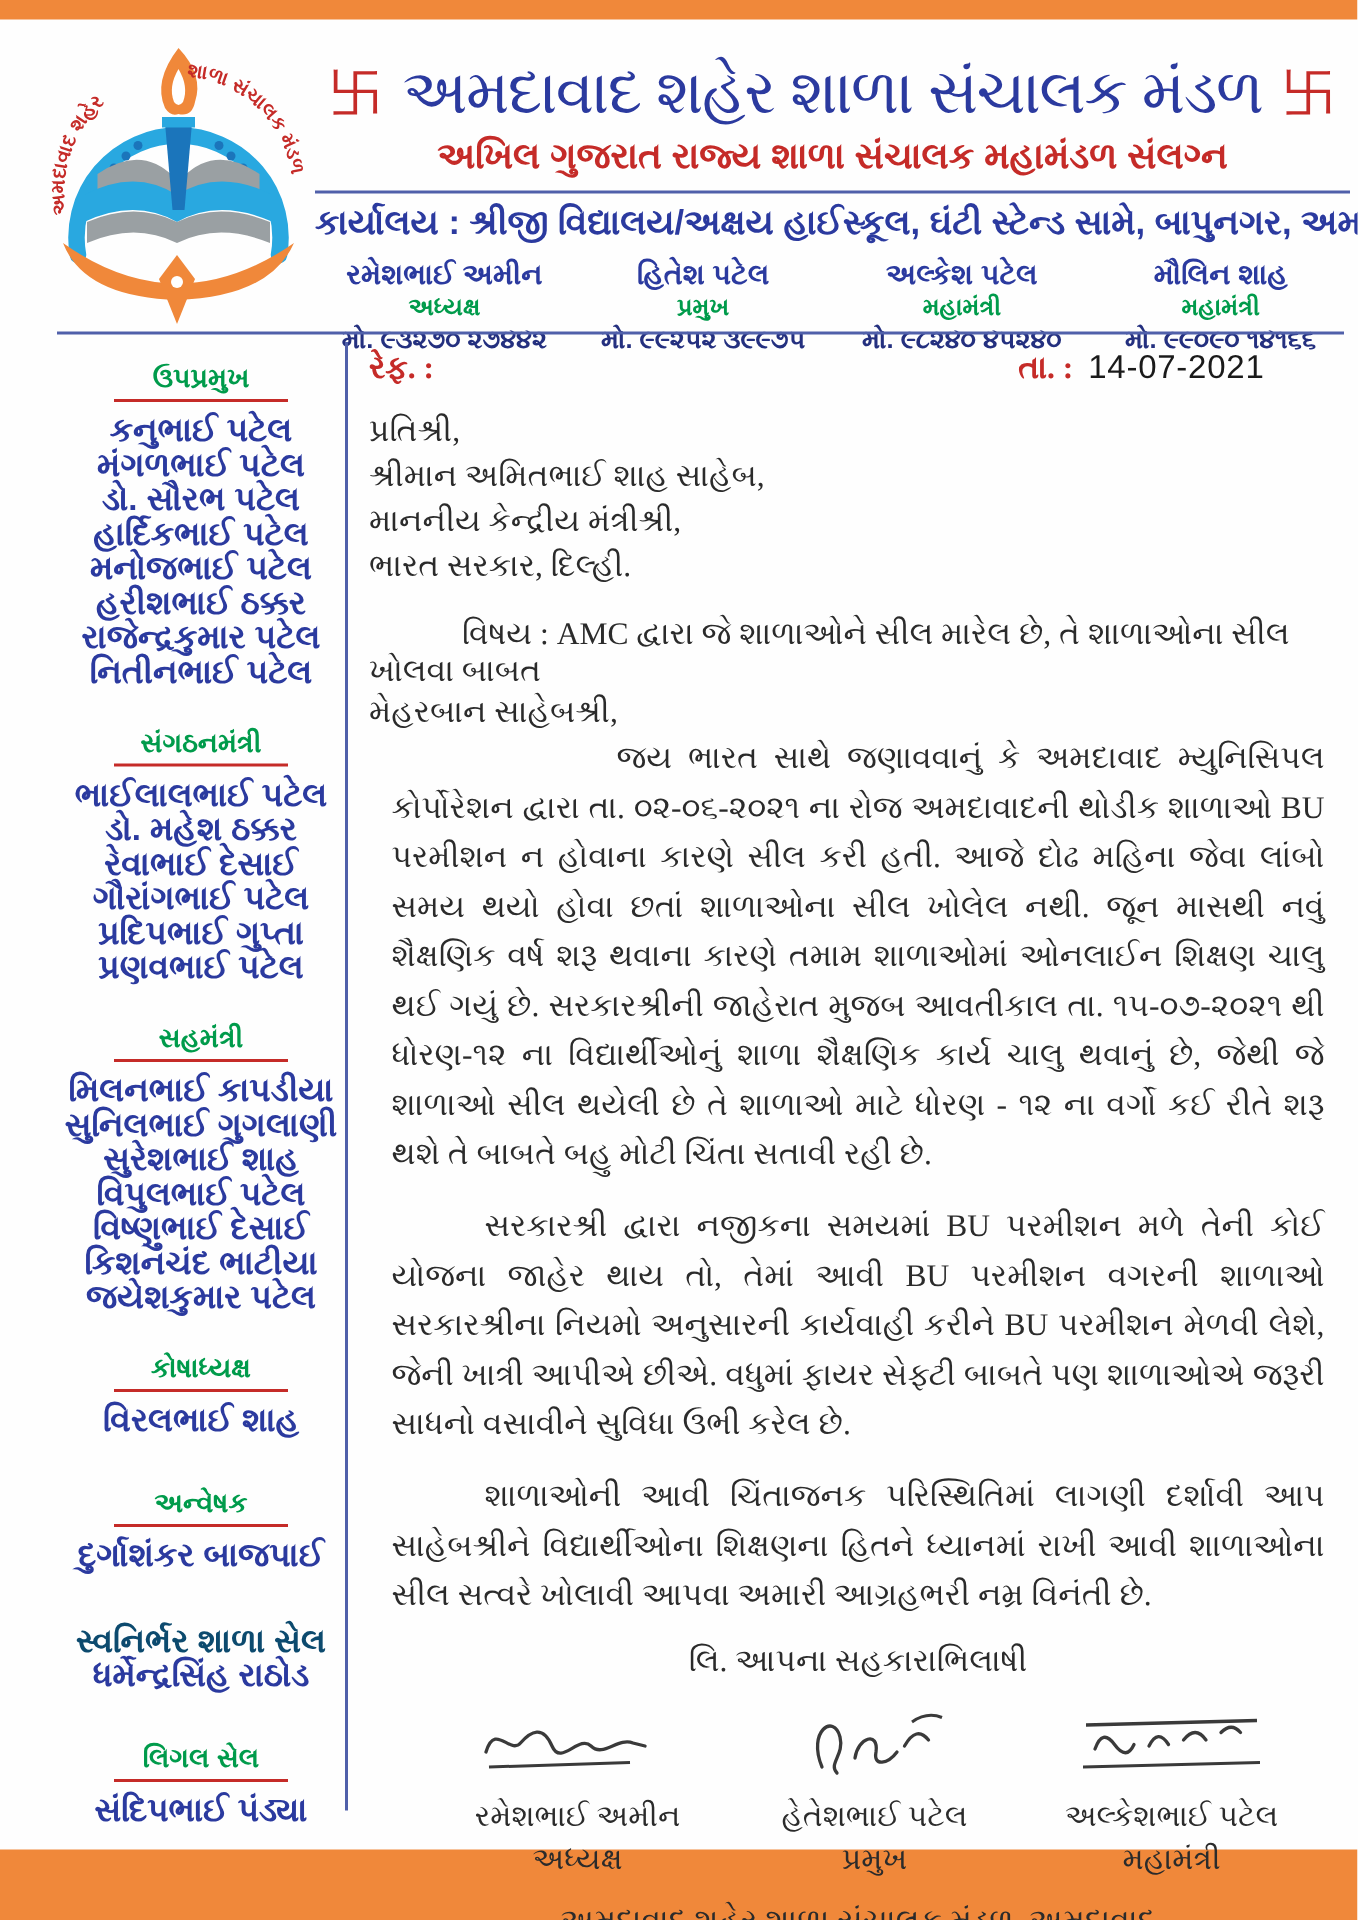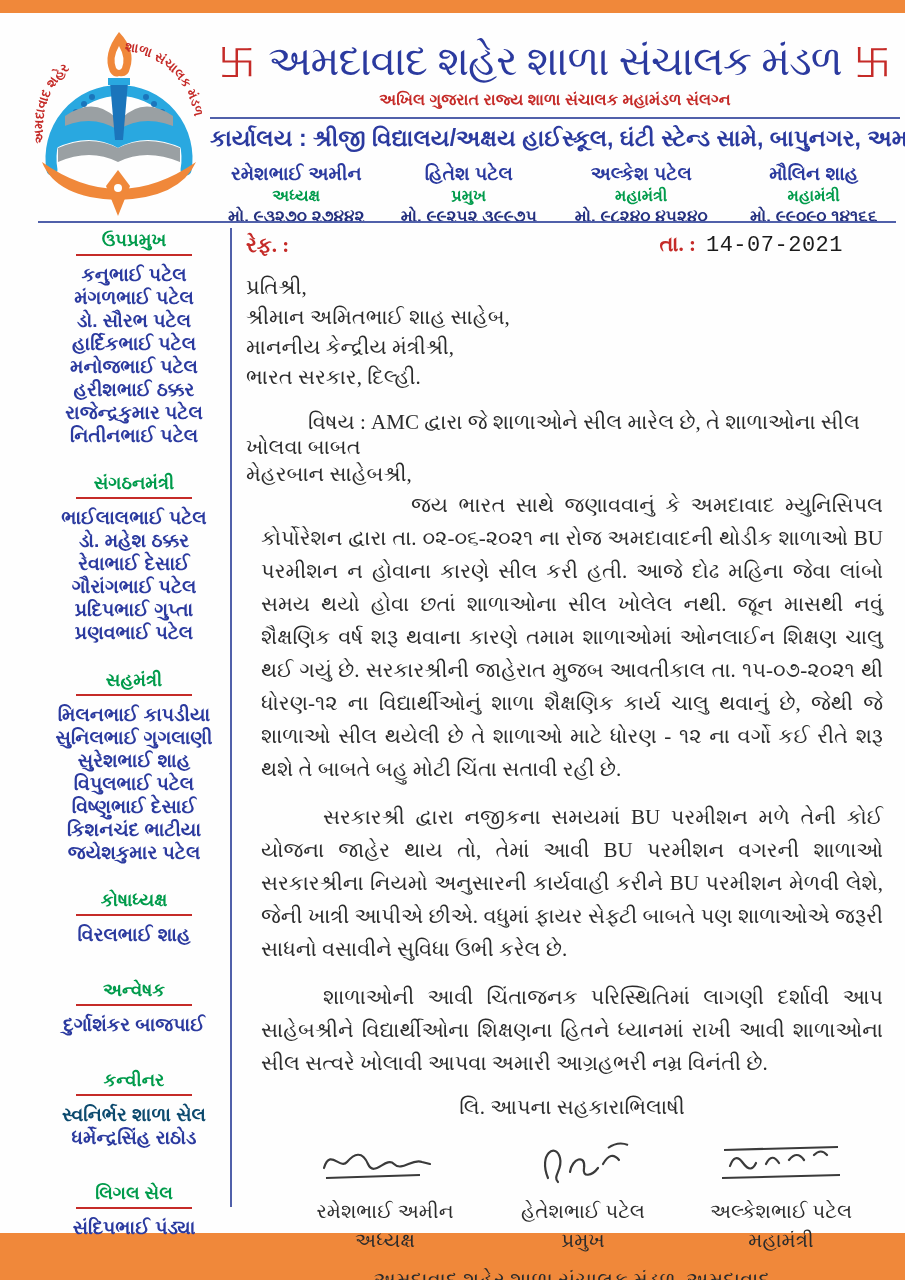--- a/index.html
+++ b/index.html
@@ -12,48 +12,48 @@
   .bar.top{top:0;height:13px;}
   .bar.bottom{top:1233px;height:47px;}
 
   
   .logo{position:absolute;left:30px;top:20px;width:178px;height:200px;}
   .head{position:absolute;left:210px;top:20px;width:690px;text-align:center;
         font-family:"Liberation Sans","DejaVu Sans",sans-serif;}
   .title-row{display:flex;align-items:center;justify-content:center;gap:14px;margin-top:18px;}
   .org-title{font-size:41px;font-weight:normal;color:#2b3a9f;letter-spacing:-1px;white-space:nowrap;}
   .swastika{font-size:34px;color:#c52b28;line-height:1;}
-  .subtitle{font-size:16px;font-weight:bold;color:#c52b28;margin-top:6px;}
+  .subtitle{font-size:24px;font-weight:bold;color:#c52b28;margin-top:6px;}
   .hline{height:2px;background:#5060aa;border:0;margin:8px 0 6px 0;}
   .office{font-size:23px;font-weight:bold;color:#2b3a9f;margin-top:4px;white-space:nowrap;}
   .contacts{display:flex;margin-top:10px;}
   .contact{flex:1;line-height:1.25;}
   .c-name{font-size:19px;font-weight:bold;color:#2b3a9f;}
   .c-role{font-size:16px;font-weight:bold;color:#009b4b;}
   .c-phone{font-size:17px;font-weight:bold;color:#24307f;}
   .full-divider{position:absolute;left:38px;top:221px;width:858px;height:2px;background:#5060aa;}
 
   
   .sidebar{position:absolute;left:38px;top:228px;width:192px;height:979px;
            border-right:2px solid #5060aa;text-align:center;
            font-family:"Liberation Sans","DejaVu Sans",sans-serif;}
-  .sb-sec{margin-top:2px;}
+  .sb-sec{margin-top:14px;}
   .sb-head{display:inline-block;font-size:18px;font-weight:bold;color:#009b4b;
            border-bottom:2px solid #c52b28;padding:0 10px 3px 10px;min-width:96px;margin-bottom:7px;}
-  .sb-name{font-size:19px;font-weight:bold;color:#2b3a9f;line-height:23px;white-space:nowrap;}
+  .sb-name{font-size:22px;font-weight:bold;color:#2b3a9f;line-height:23px;white-space:nowrap;}
   .sb-name.green{color:#0c4a6e;}
   .gap-s{margin-top:26px;}
   .gap-m{margin-top:34px;}
 
   
   .main{position:absolute;left:246px;top:232px;width:652px;font-size:21px;}
   .refrow{display:flex;align-items:flex-end;font-weight:bold;}
   .red{color:#c52b28;}
   .date-wrap{margin-left:auto;margin-right:55px;display:flex;gap:10px;align-items:baseline;}
-  .date-val{font-family:Liberation Mono, monospace;font-weight:normal;
+  .date-val{font-family:Liberation Sans, sans-serif;font-weight:normal;
             font-size:22px;color:#1a1a1a;letter-spacing:.5px;}
   .addr{margin-top:14px;line-height:30px;}
   .subject{margin-top:18px;text-indent:62px;}
   .salut{margin-top:2px;}
   .para{margin:15px;text-align:justify;line-height:33px;}
   .para.first{text-indent:150px;margin-top:2px;}
   .para.ind{text-indent:62px;margin-top:1px;}
   .closing{margin-top:6px;text-align:center;}
   .sigrow{display:flex;margin-top:18px;padding:0 18px 0 40px;}
   .sigcol{flex:1;text-align:center;}
@@ -178,21 +178,20 @@
   </div>
   <div class="sb-sec gap-s">
     <div><span class="sb-head">કોષાધ્યક્ષ</span></div>
     <div class="sb-name">વિરલભાઈ શાહ</div>
   </div>
   <div class="sb-sec gap-m">
     <div><span class="sb-head">અન્વેષક</span></div>
     <div class="sb-name">દુર્ગાશંકર બાજપાઈ</div>
   </div>
   <div class="sb-sec gap-m">
-    <div><span class="sb-head">કન્વીનર</span></div>
     <div class="sb-name green">સ્વનિર્ભર શાળા સેલ</div>
     <div class="sb-name">ધર્મેન્દ્રસિંહ રાઠોડ</div>
   </div>
   <div class="sb-sec gap-m">
     <div><span class="sb-head">લિગલ સેલ</span></div>
     <div class="sb-name">સંદિપભાઈ પંડ્યા</div>
   </div>
 
 </div>
 

